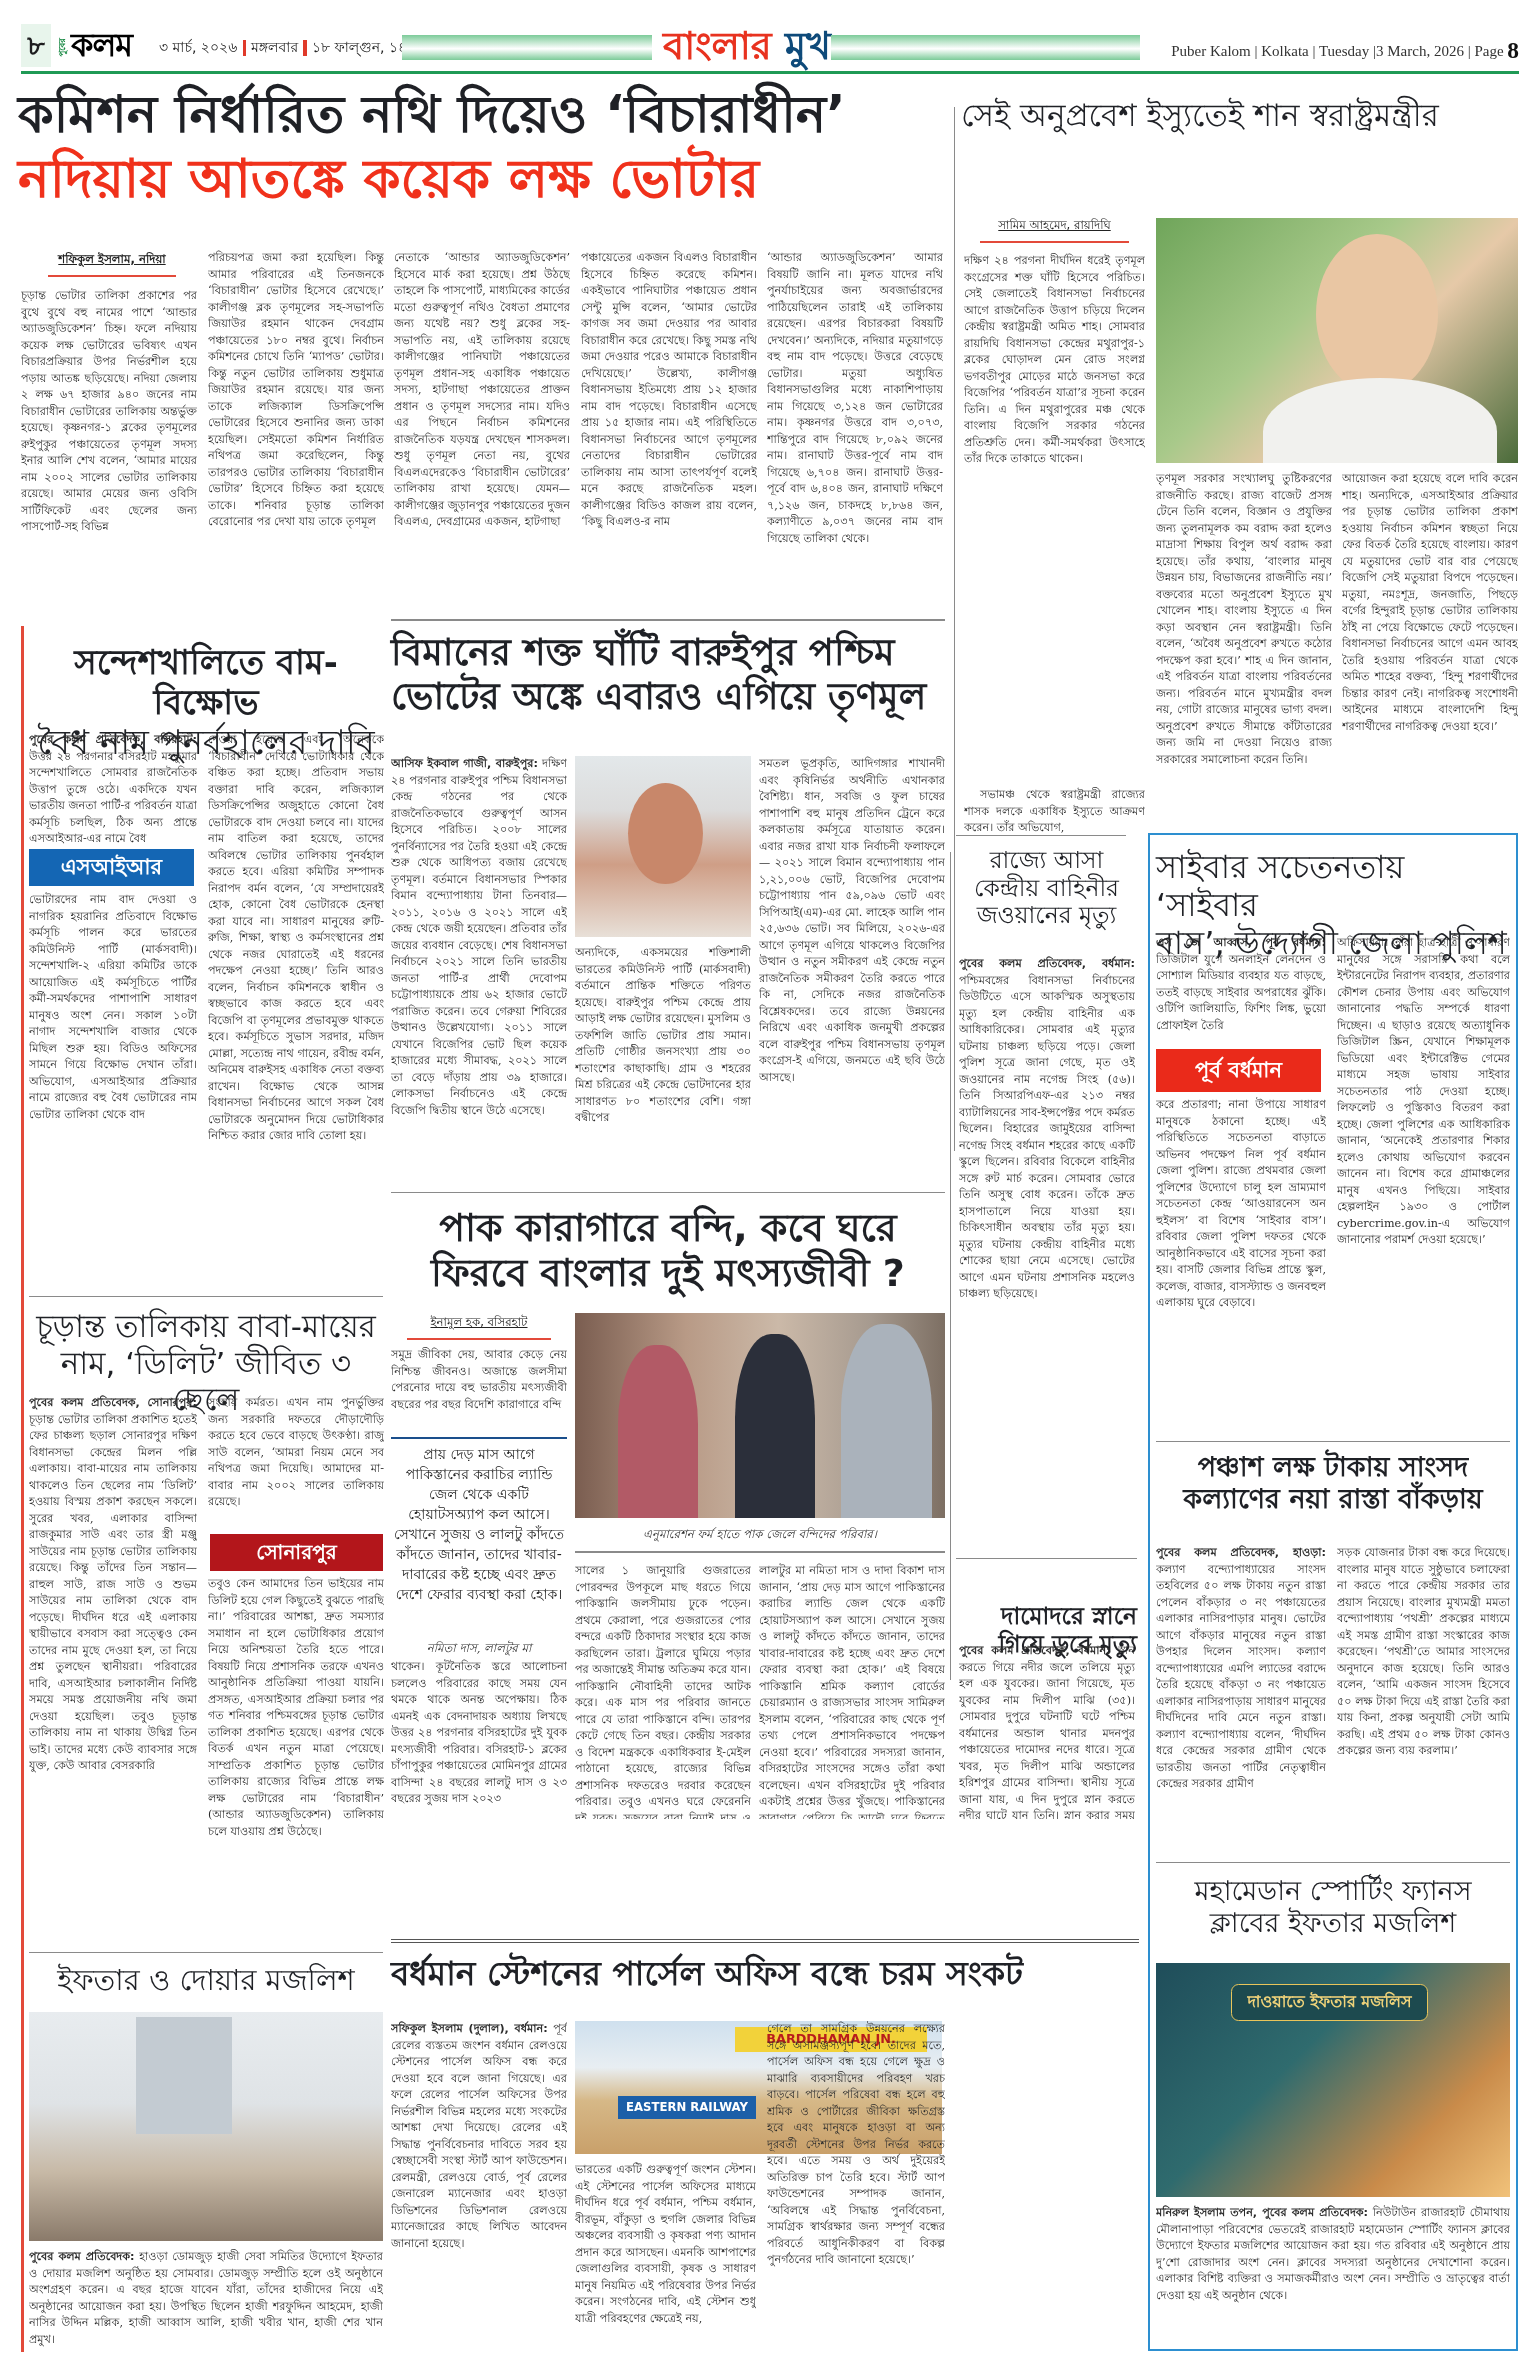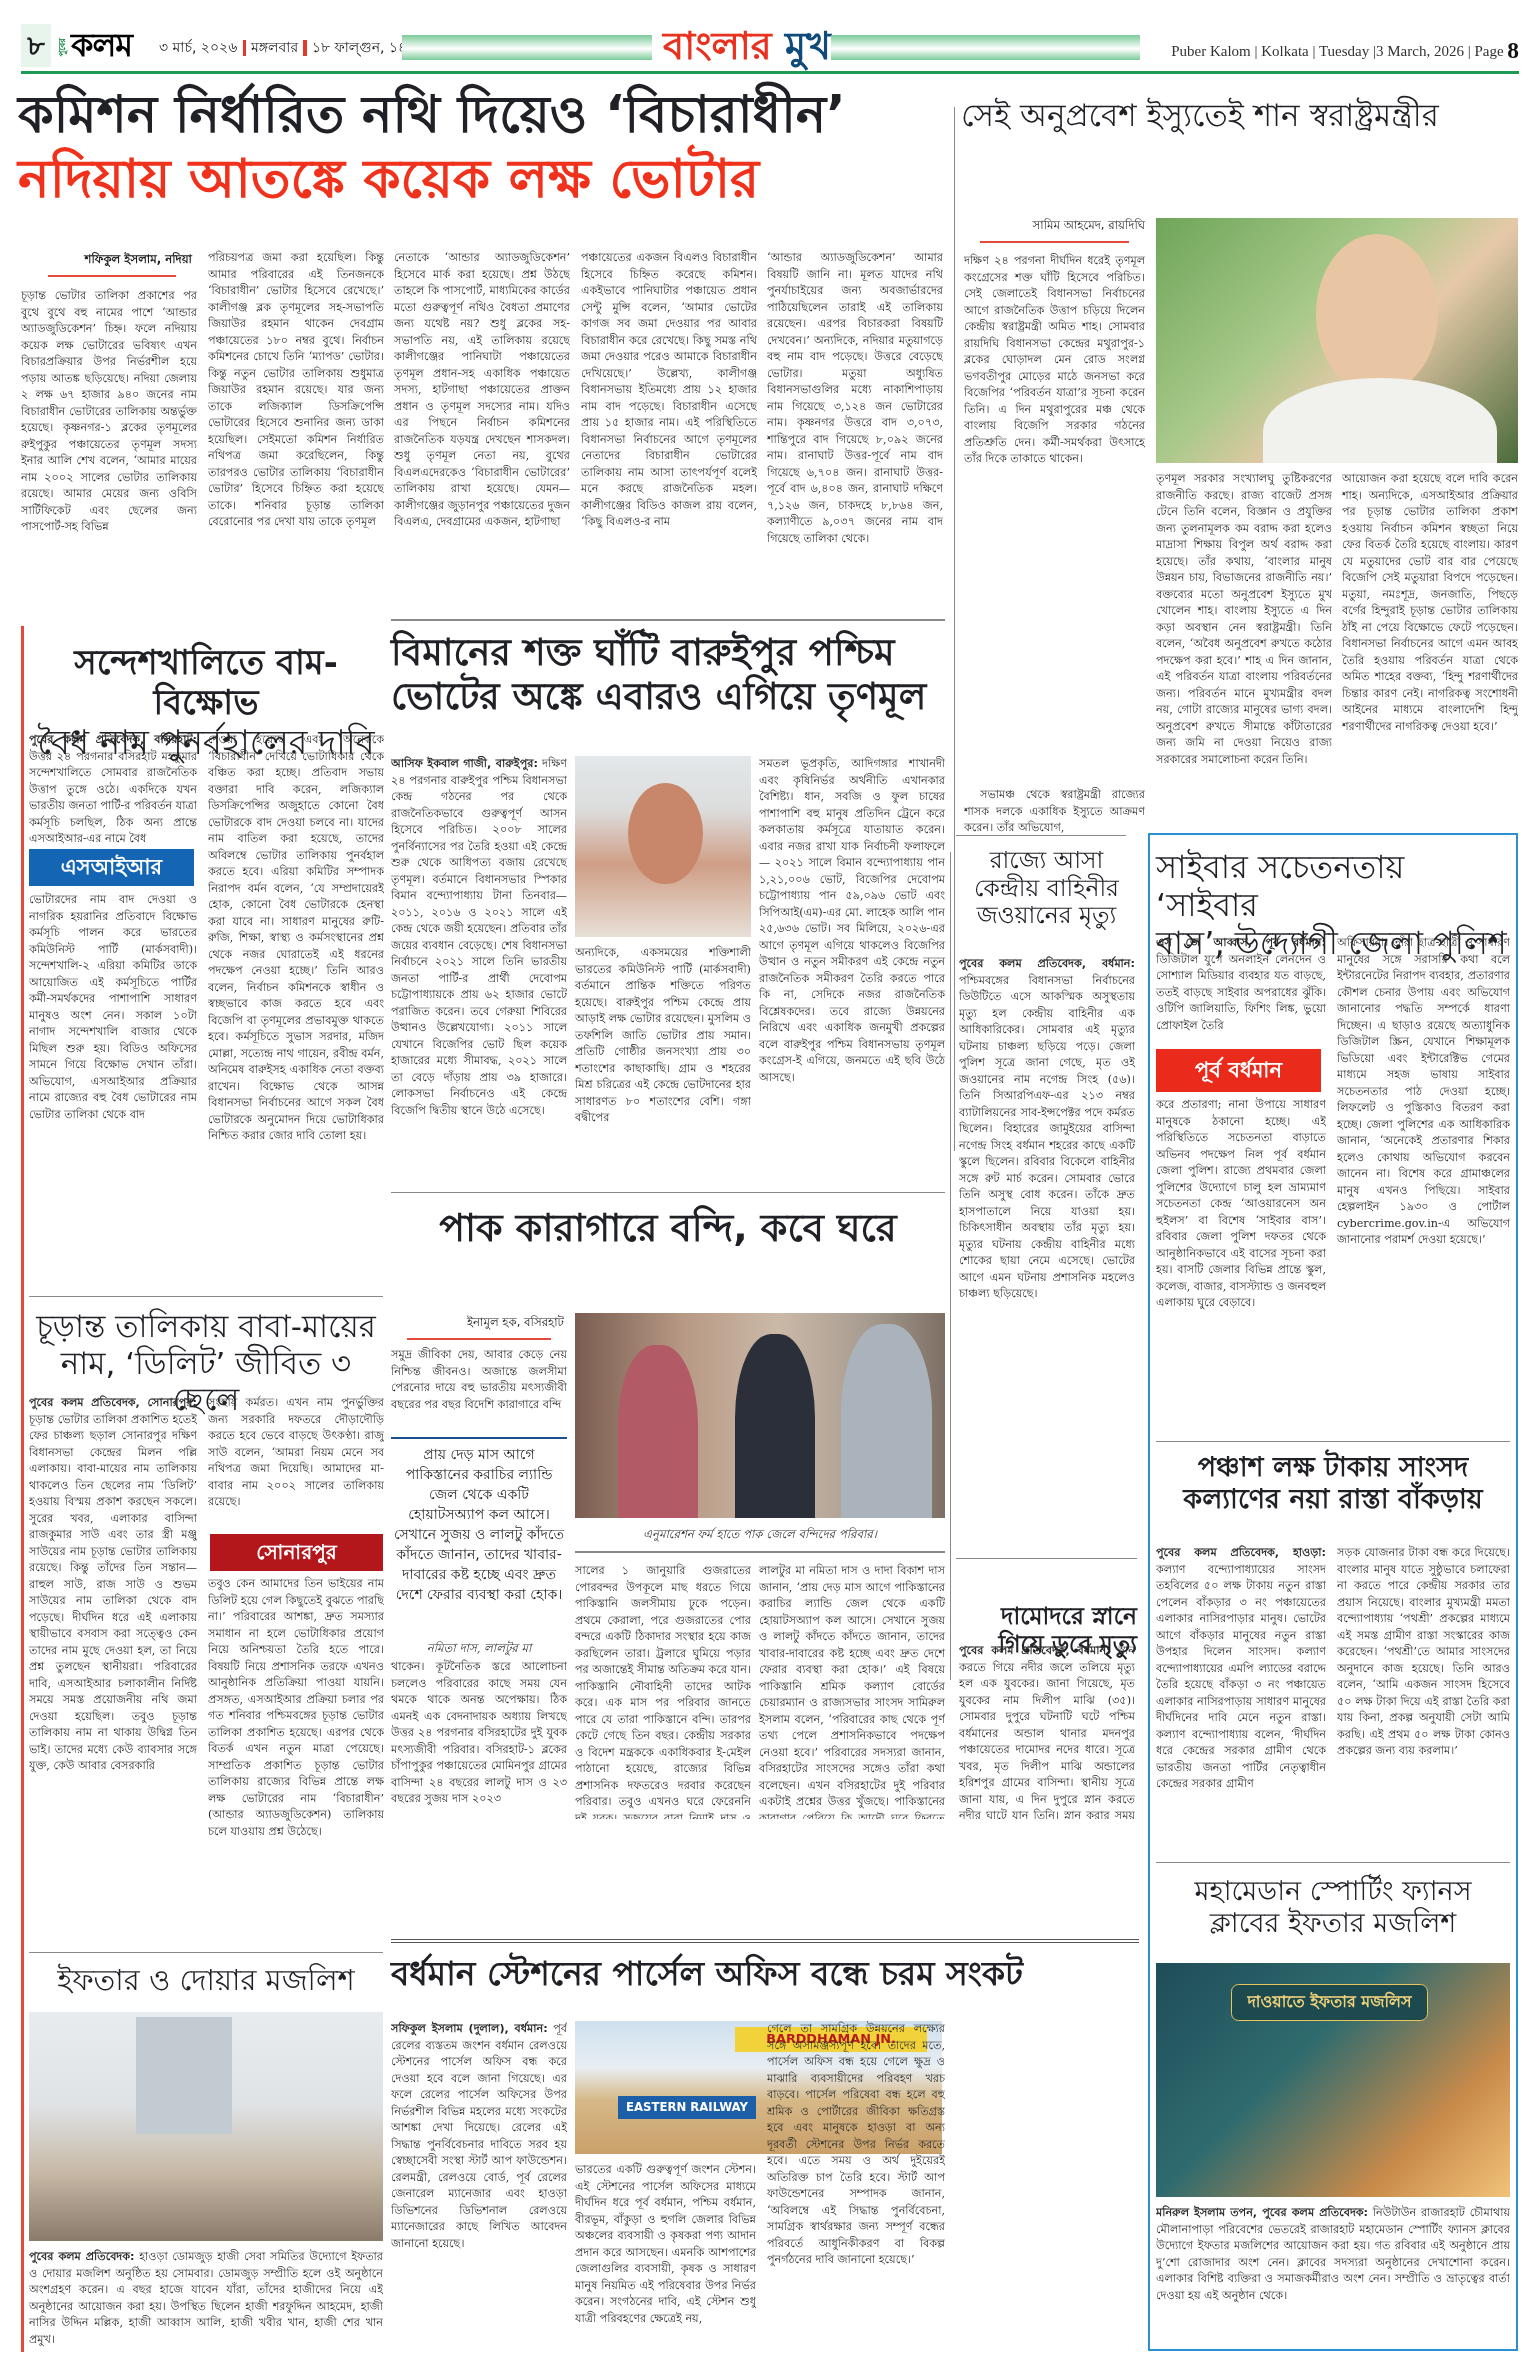--- a/index.html
+++ b/index.html
@@ -16,21 +16,21 @@
   .green-bar { position: absolute; top: 14.4px; height: 25px; background: linear-gradient(to bottom, #7ccb99 0%, #ffffff 55%, #7ccb99 100%); }
   .section-title { position: absolute; left: 642px; top: 0px; font-family: "DejaVu Sans", sans-serif; font-size: 38px; font-weight: bold; line-height: 51px; }
   .section-title .t1 { color: #e8321f; }
   .section-title .t2 { color: #0e4a7a; }
   .mast-en { position: absolute; right: 0; top: 16px; font-family: "Liberation Serif", serif; font-size: 15px; color: #333; }
   .mast-en b { font-size: 23.4px; font-weight: bold; color: #111; vertical-align: -2.1px; }
   .mast-rule { left: 21px; top: 71px; width: 1498px; height: 2.7px; background: #1f9a55; }
 
   .hl { font-family: "DejaVu Sans", sans-serif; font-weight: bold; line-height: 1.18; color: #1f2126; }
   .hl-red { color: #f0311b; }
-  .byline { font-family: "DejaVu Sans", sans-serif; font-weight: bold; font-size: 11.7px; color: #222; text-align: right; }
+  .byline { font-family: "DejaVu Sans", sans-serif; font-weight: bold; font-size: 11.7px; color: #222; text-align: center; text-decoration: underline; }
   .byline-rule { height: 1.6px; background: #e34a3a; }
   .body { font-family: "DejaVu Serif", serif; font-size: 11.2px; line-height: 16.5px; color: #2b2b2b; text-align: justify; }
   .body b { font-family: "DejaVu Sans", sans-serif; }
   .rule { height: 1.1px; background: #8a8a8a; }
   .rule-double { height: 3.7px; border-top: 1.6px solid #555; border-bottom: 1.1px solid #555; }
   .vrule { width: 1.1px; background: #8a8a8a; }
   .vrule-red { width: 2.7px; background: #e24a3a; }
   .box-blue { border: 2.1px solid #2d8fd0; }
   .tag { color: #fff; font-family: "DejaVu Sans", sans-serif; font-weight: bold; text-align: center; }
   .photo { background: #9aa8a0; overflow: hidden; }
@@ -128,20 +128,21 @@
 <div class="abs body" style="left:391px;top:756px;width:176px;height:389px;overflow:hidden;"><b>আসিফ ইকবাল গাজী, বারুইপুর:</b> <span>দক্ষিণ ২৪ পরগনার বারুইপুর পশ্চিম বিধানসভা কেন্দ্র গঠনের পর থেকে রাজনৈতিকভাবে গুরুত্বপূর্ণ আসন হিসেবে পরিচিত। ২০০৮ সালের পুনর্বিন্যাসের পর তৈরি হওয়া এই কেন্দ্রে শুরু থেকে আধিপত্য বজায় রেখেছে তৃণমূল। বর্তমানে বিধানসভার স্পিকার বিমান বন্দ্যোপাধ্যায় টানা তিনবার—২০১১, ২০১৬ ও ২০২১ সালে এই কেন্দ্র থেকে জয়ী হয়েছেন। প্রতিবার তাঁর জয়ের ব্যবধান বেড়েছে। শেষ বিধানসভা নির্বাচনে ২০২১ সালে তিনি ভারতীয় জনতা পার্টি-র প্রার্থী দেবোপম চট্টোপাধ্যায়কে প্রায় ৬২ হাজার ভোটে পরাজিত করেন। তবে গেরুয়া শিবিরের উত্থানও উল্লেখযোগ্য। ২০১১ সালে যেখানে বিজেপির ভোট ছিল কয়েক হাজারের মধ্যে সীমাবদ্ধ, ২০২১ সালে তা বেড়ে দাঁড়ায় প্রায় ৩৯ হাজারে। লোকসভা নির্বাচনেও এই কেন্দ্রে বিজেপি দ্বিতীয় স্থানে উঠে এসেছে।</span></div>
 <div class="abs photo" style="left:575px;top:756px;width:176px;height:181px;background:linear-gradient(to bottom,#e3e8ea 0%,#dcdcdc 30%,#cf9e86 60%,#e8e0d8 100%);">
   <div style="position:absolute;left:53px;top:27px;width:75px;height:101px;border-radius:50%;background:#c8876a;"></div>
 </div>
 <div class="abs body" style="left:575px;top:945px;width:176px;height:200px;overflow:hidden;">অন্যদিকে, একসময়ের শক্তিশালী ভারতের কমিউনিস্ট পার্টি (মার্কসবাদী) বর্তমানে প্রান্তিক শক্তিতে পরিণত হয়েছে। বারুইপুর পশ্চিম কেন্দ্রে প্রায় আড়াই লক্ষ ভোটার রয়েছেন। মুসলিম ও তফশিলি জাতি ভোটার প্রায় সমান। প্রতিটি গোষ্ঠীর জনসংখ্যা প্রায় ৩০ শতাংশের কাছাকাছি। গ্রাম ও শহরের মিশ্র চরিত্রের এই কেন্দ্রে ভোটদানের হার সাধারণত ৮০ শতাংশের বেশি। গঙ্গা বদ্বীপের</div>
 <div class="abs body" style="left:759px;top:756px;width:186px;height:389px;overflow:hidden;">সমতল ভূপ্রকৃতি, আদিগঙ্গার শাখানদী এবং কৃষিনির্ভর অর্থনীতি এখানকার বৈশিষ্ট্য। ধান, সবজি ও ফুল চাষের পাশাপাশি বহু মানুষ প্রতিদিন ট্রেনে করে কলকাতায় কর্মসূত্রে যাতায়াত করেন। এবার নজর রাখা যাক নির্বাচনী ফলাফলে— ২০২১ সালে বিমান বন্দ্যোপাধ্যায় পান ১,২১,০০৬ ভোট, বিজেপির দেবোপম চট্টোপাধ্যায় পান ৫৯,০৯৬ ভোট এবং সিপিআই(এম)-এর মো. লাহেক আলি পান ২৫,৬৩৬ ভোট। সব মিলিয়ে, ২০২৬-এর আগে তৃণমূল এগিয়ে থাকলেও বিজেপির উত্থান ও নতুন সমীকরণ এই কেন্দ্রে নতুন রাজনৈতিক সমীকরণ তৈরি করতে পারে কি না, সেদিকে নজর রাজনৈতিক বিশ্লেষকদের। তবে রাজ্যে উন্নয়নের নিরিখে এবং একাধিক জনমুখী প্রকল্পের বলে বারুইপুর পশ্চিম বিধানসভায় তৃণমূল কংগ্রেস-ই এগিয়ে, জনমতে এই ছবি উঠে আসছে।</div>
 <div class="abs rule" style="left:391px;top:1192px;width:554px;"></div>
 
 <div class="abs" style="left:391px;top:1206px;width:554px;text-align:center;">
   <div class="hl" style="font-size:38px;">পাক কারাগারে বন্দি, কবে ঘরে</div>
+  <div class="hl" style="font-size:38px;">ফিরবে বাংলার দুই মৎস্যজীবী ?</div>
 </div>
 <div class="abs" style="left:394px;top:1313px;width:170px;">
   <div class="byline" style="font-weight:normal;">ইনামুল হক, বসিরহাট</div>
   <div class="byline-rule" style="margin:5.3px 13.3px 0;"></div>
 </div>
 <div class="abs body" style="left:391px;top:1347px;width:176px;height:85px;overflow:hidden;">সমুদ্র জীবিকা দেয়, আবার কেড়ে নেয় নিশ্চিন্ত জীবনও। অজান্তে জলসীমা পেরনোর দায়ে বহু ভারতীয় মৎস্যজীবী বছরের পর বছর বিদেশি কারাগারে বন্দি</div>
 <div class="abs" style="left:391px;top:1437px;width:176px;height:2.1px;background:#1a4f8c;"></div>
 <div class="abs pull" style="left:391px;top:1444px;width:176px;height:192px;overflow:hidden;">প্রায় দেড় মাস আগে পাকিস্তানের করাচির ল্যান্ডি জেল থেকে একটি হোয়াটসঅ্যাপ কল আসে। সেখানে সুজয় ও লালটু কাঁদতে কাঁদতে জানান, তাদের খাবার-দাবারের কষ্ট হচ্ছে এবং দ্রুত দেশে ফেরার ব্যবস্থা করা হোক।</div>
 <div class="abs caption" style="left:391px;top:1639px;width:176px;font-style:italic;">নমিতা দাস, লালটুর মা</div>
 <div class="abs photo" style="left:575px;top:1313px;width:370px;height:205px;background:linear-gradient(to right,#7a5d50 0%,#b89a86 30%,#cbb9a8 55%,#a69a8f 80%,#7d6f63 100%);">

